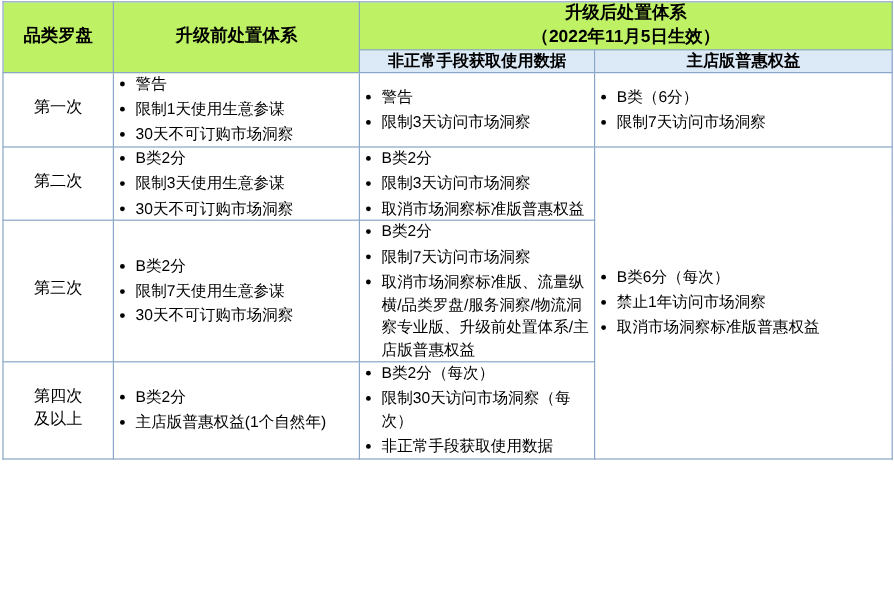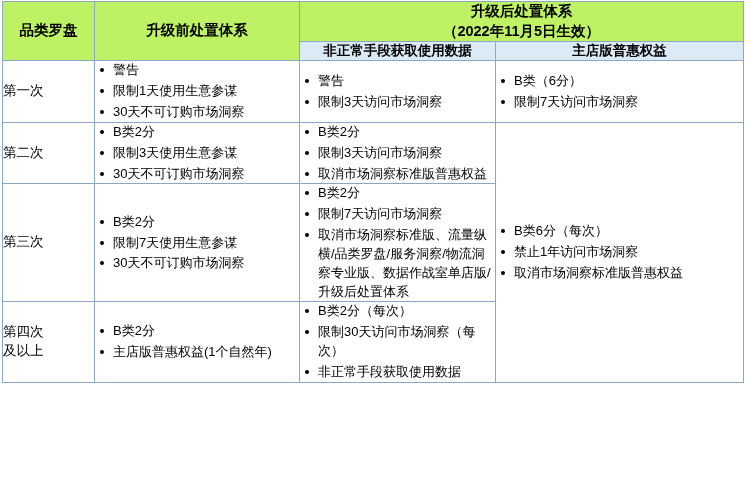--- a/index.html
+++ b/index.html
@@ -39,23 +39,25 @@
   }
   .hdr-sub {
     background: #dce9f7;
     text-align: center;
     font-weight: bold;
     font-size: 13.5px;
     line-height: 1.35;
     padding: 6px 8px;
   }
   .rowlabel {
+    text-align: center;
     font-size: 13.5px;
     line-height: 1.4;
     padding: 6px 2px;
+    font-family: Liberation Mono, monospace;
   }
   .cell {
     font-size: 13px;
     line-height: 1.45;
     padding: 7px 8px 7px 6px;
     vertical-align: middle;
   }
   ul.bullets {
     margin: 0;
     padding: 0 0 0 16px;
@@ -160,21 +162,21 @@
           <ul class="bullets">
             <li>B类2分</li>
             <li>限制7天使用生意参谋</li>
             <li>30天不可订购市场洞察</li>
           </ul>
         </td>
         <td class="cell">
           <ul class="bullets">
             <li>B类2分</li>
             <li>限制7天访问市场洞察</li>
-            <li>取消市场洞察标准版、流量纵横/品类罗盘/服务洞察/物流洞察专业版、数据作战室单店版/升级后处置体系</li>
+            <li>取消市场洞察标准版、流量纵横/品类罗盘/服务洞察/物流洞察专业版、升级前处置体系/主店版普惠权益</li>
           </ul>
         </td>
       </tr>
       <tr>
         <td class="rowlabel">
           <div>第四次</div>
           <div>及以上</div>
         </td>
         <td class="cell">
           <ul class="bullets">

